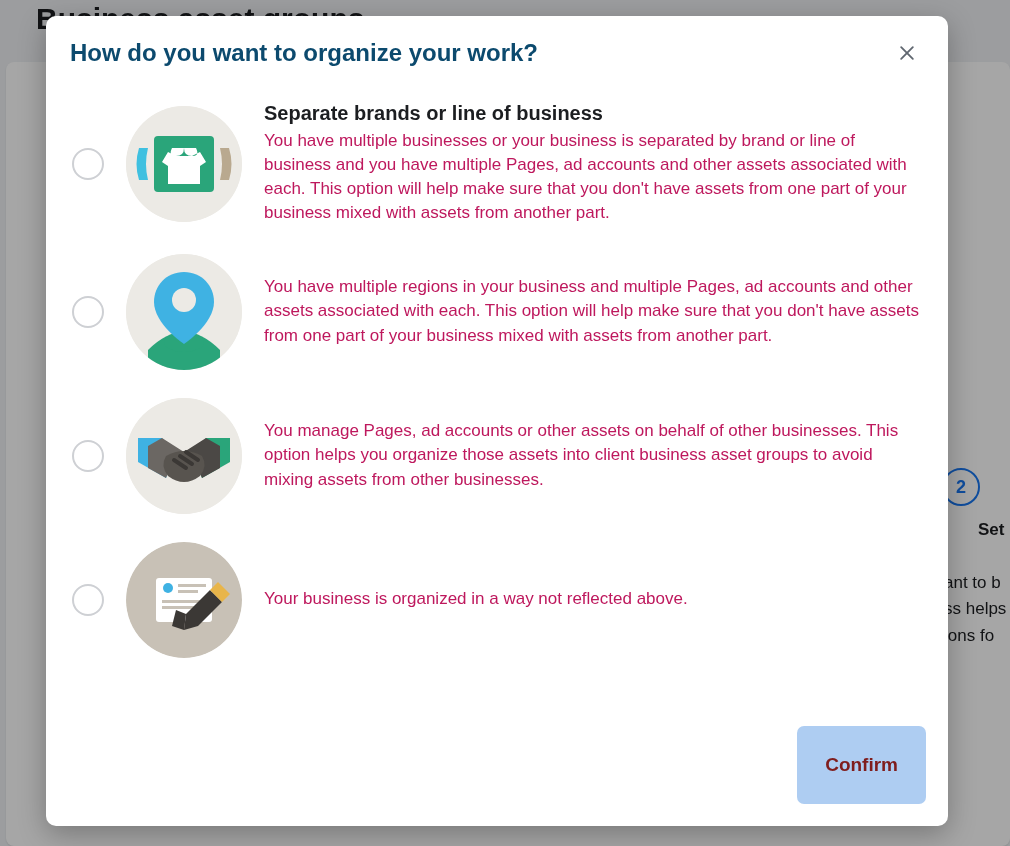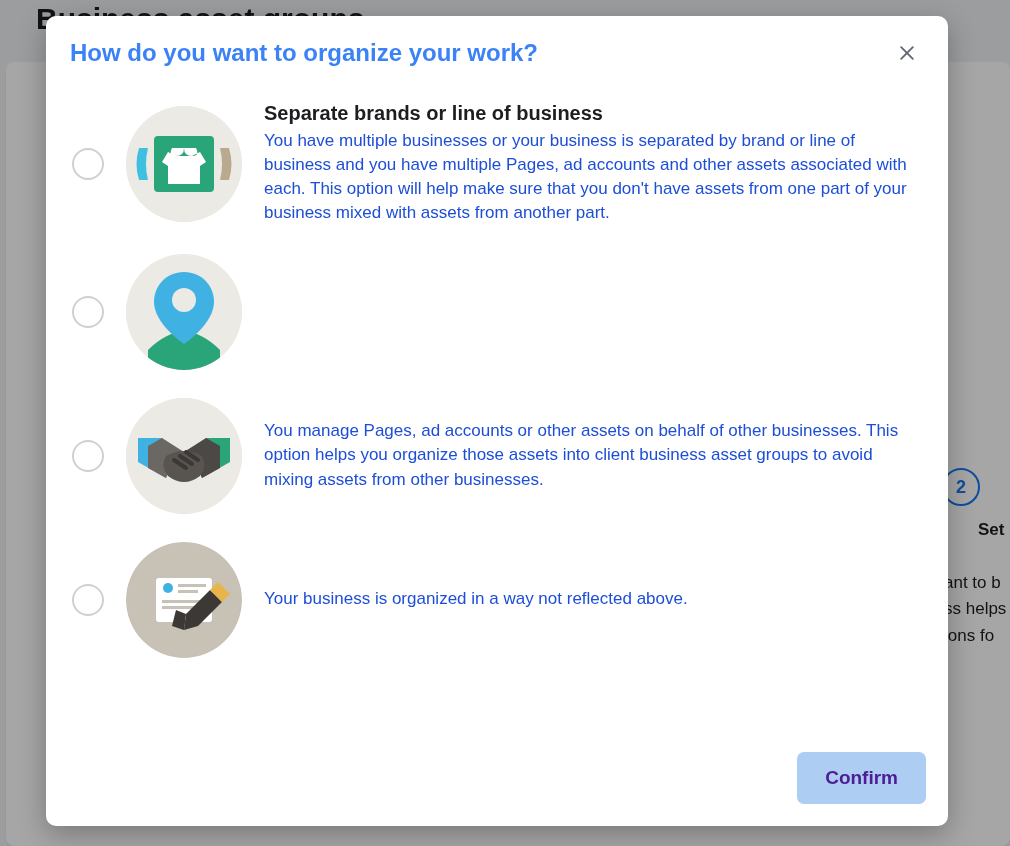--- a/index.html
+++ b/index.html
@@ -52,21 +52,21 @@
       width: 902px; height: 810px;
       background: #fff; border-radius: 10px;
       box-shadow: 0 8px 28px rgba(0,0,0,0.28);
       display: flex; flex-direction: column;
     }
     .modal-header {
       padding: 20px 24px 12px 24px;
       display: flex; align-items: center; justify-content: space-between;
     }
     .modal-title {
-      font-size: 24px; font-weight: 700; color: #3b82f6;
+      font-size: 24px; font-weight: 700; color: #0c4a6e;
     }
     .close-btn {
       width: 34px; height: 34px; border: none; background: transparent;
       cursor: pointer; display: flex; align-items: center; justify-content: center;
       border-radius: 50%; color: #606770;
     }
     .close-btn svg { width: 20px; height: 20px; }
     .modal-body {
       flex: 1; overflow-y: scroll; padding: 6px 18px 6px 18px;
     }
@@ -90,30 +90,30 @@
       width: 116px; height: 116px; min-width: 116px;
       border-radius: 50%; background: #eceae5;
       display: flex; align-items: center; justify-content: center;
       overflow: hidden;
     }
     .option-text { flex: 1; }
     .option-title {
       font-size: 20px; font-weight: 600; color: #1c1e21; margin-bottom: 4px;
     }
     .option-desc {
-      font-size: 17px; color: #1d4ed8; line-height: 1.42;
+      font-size: 17px; color: #be185d; line-height: 1.42;
     }
     .modal-footer {
       padding: 14px 22px 22px 22px;
       display: flex; justify-content: flex-end;
     }
     .confirm-btn {
-      background: #aecdf2; color: #4c1d95; border: none;
+      background: #aecdf2; color: #7f1d1d; border: none;
       font-size: 19px; font-weight: 700;
-      padding: 15px 28px; border-radius: 7px;
+      padding: 28px 28px; border-radius: 7px;
       cursor: not-allowed;
     }
     
     .option-illus svg { width: 116px; height: 116px; }
   </style>
 </head>
 <body>
 
 <div class="bg-page">
   <div class="bg-title">Business asset groups</div>
@@ -165,20 +165,21 @@
       <span class="option-illus">
         <svg viewBox="0 0 116 116">
           <circle cx="58" cy="58" r="58" fill="#eceae5"></circle>
           <path d="M22 96 Q58 60 94 96 L94 116 L22 116 Z" fill="#2aa57a"></path>
           <ellipse cx="58" cy="88" rx="20" ry="10" fill="#2aa57a"></ellipse>
           <path d="M58 18 C40 18 28 32 28 48 C28 70 58 90 58 90 C58 90 88 70 88 48 C88 32 76 18 58 18 Z" fill="#3fb2e3"></path>
           <circle cx="58" cy="46" r="12" fill="#eceae5"></circle>
         </svg>
       </span>
       <span class="option-text">
+        <div class="option-desc">You have multiple regions in your business and multiple Pages, ad accounts and other assets associated with each. This option will help make sure that you don't have assets from one part of your business mixed with assets from another part.</div>
       </span>
     </label>
 
     <label class="option-row">
       <span class="radio"></span>
       <span class="option-illus">
         <svg viewBox="0 0 116 116">
           <circle cx="58" cy="58" r="58" fill="#eceae5"></circle>
           <polygon points="12,40 36,40 50,56 40,80 12,64" fill="#3fb2e3"></polygon>
           <polygon points="104,40 80,40 66,56 76,80 104,64" fill="#2aa57a"></polygon>

